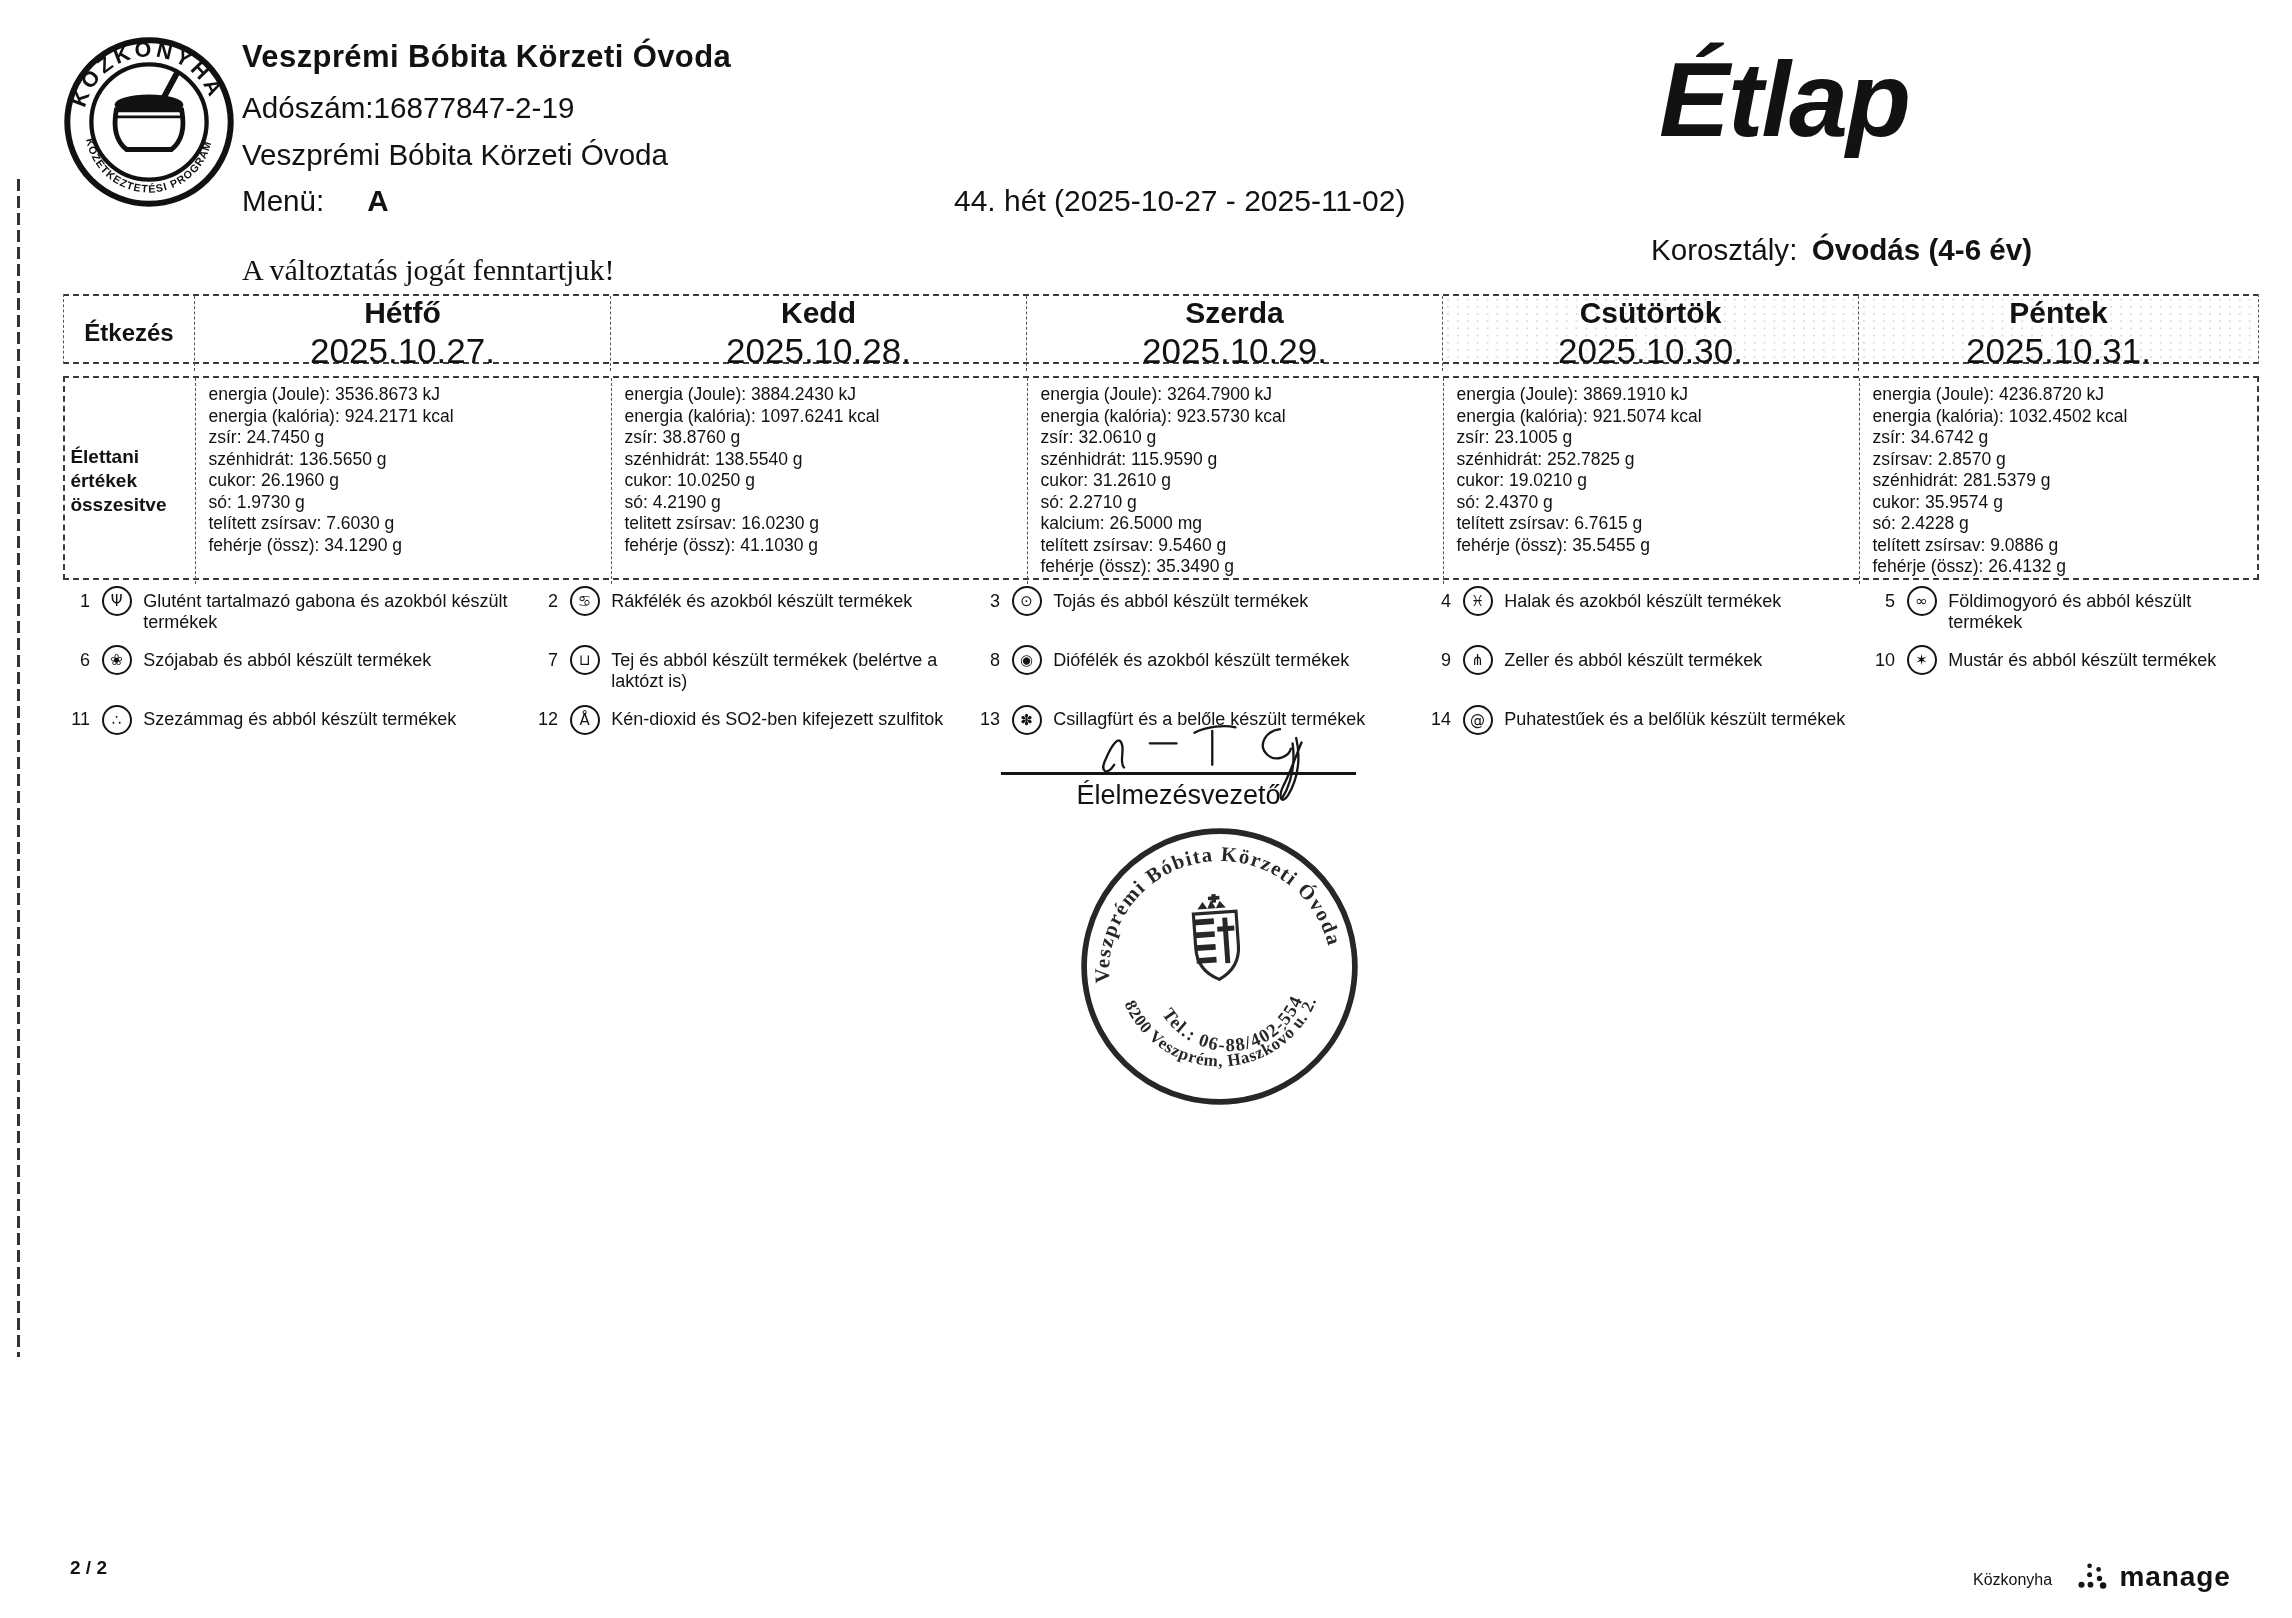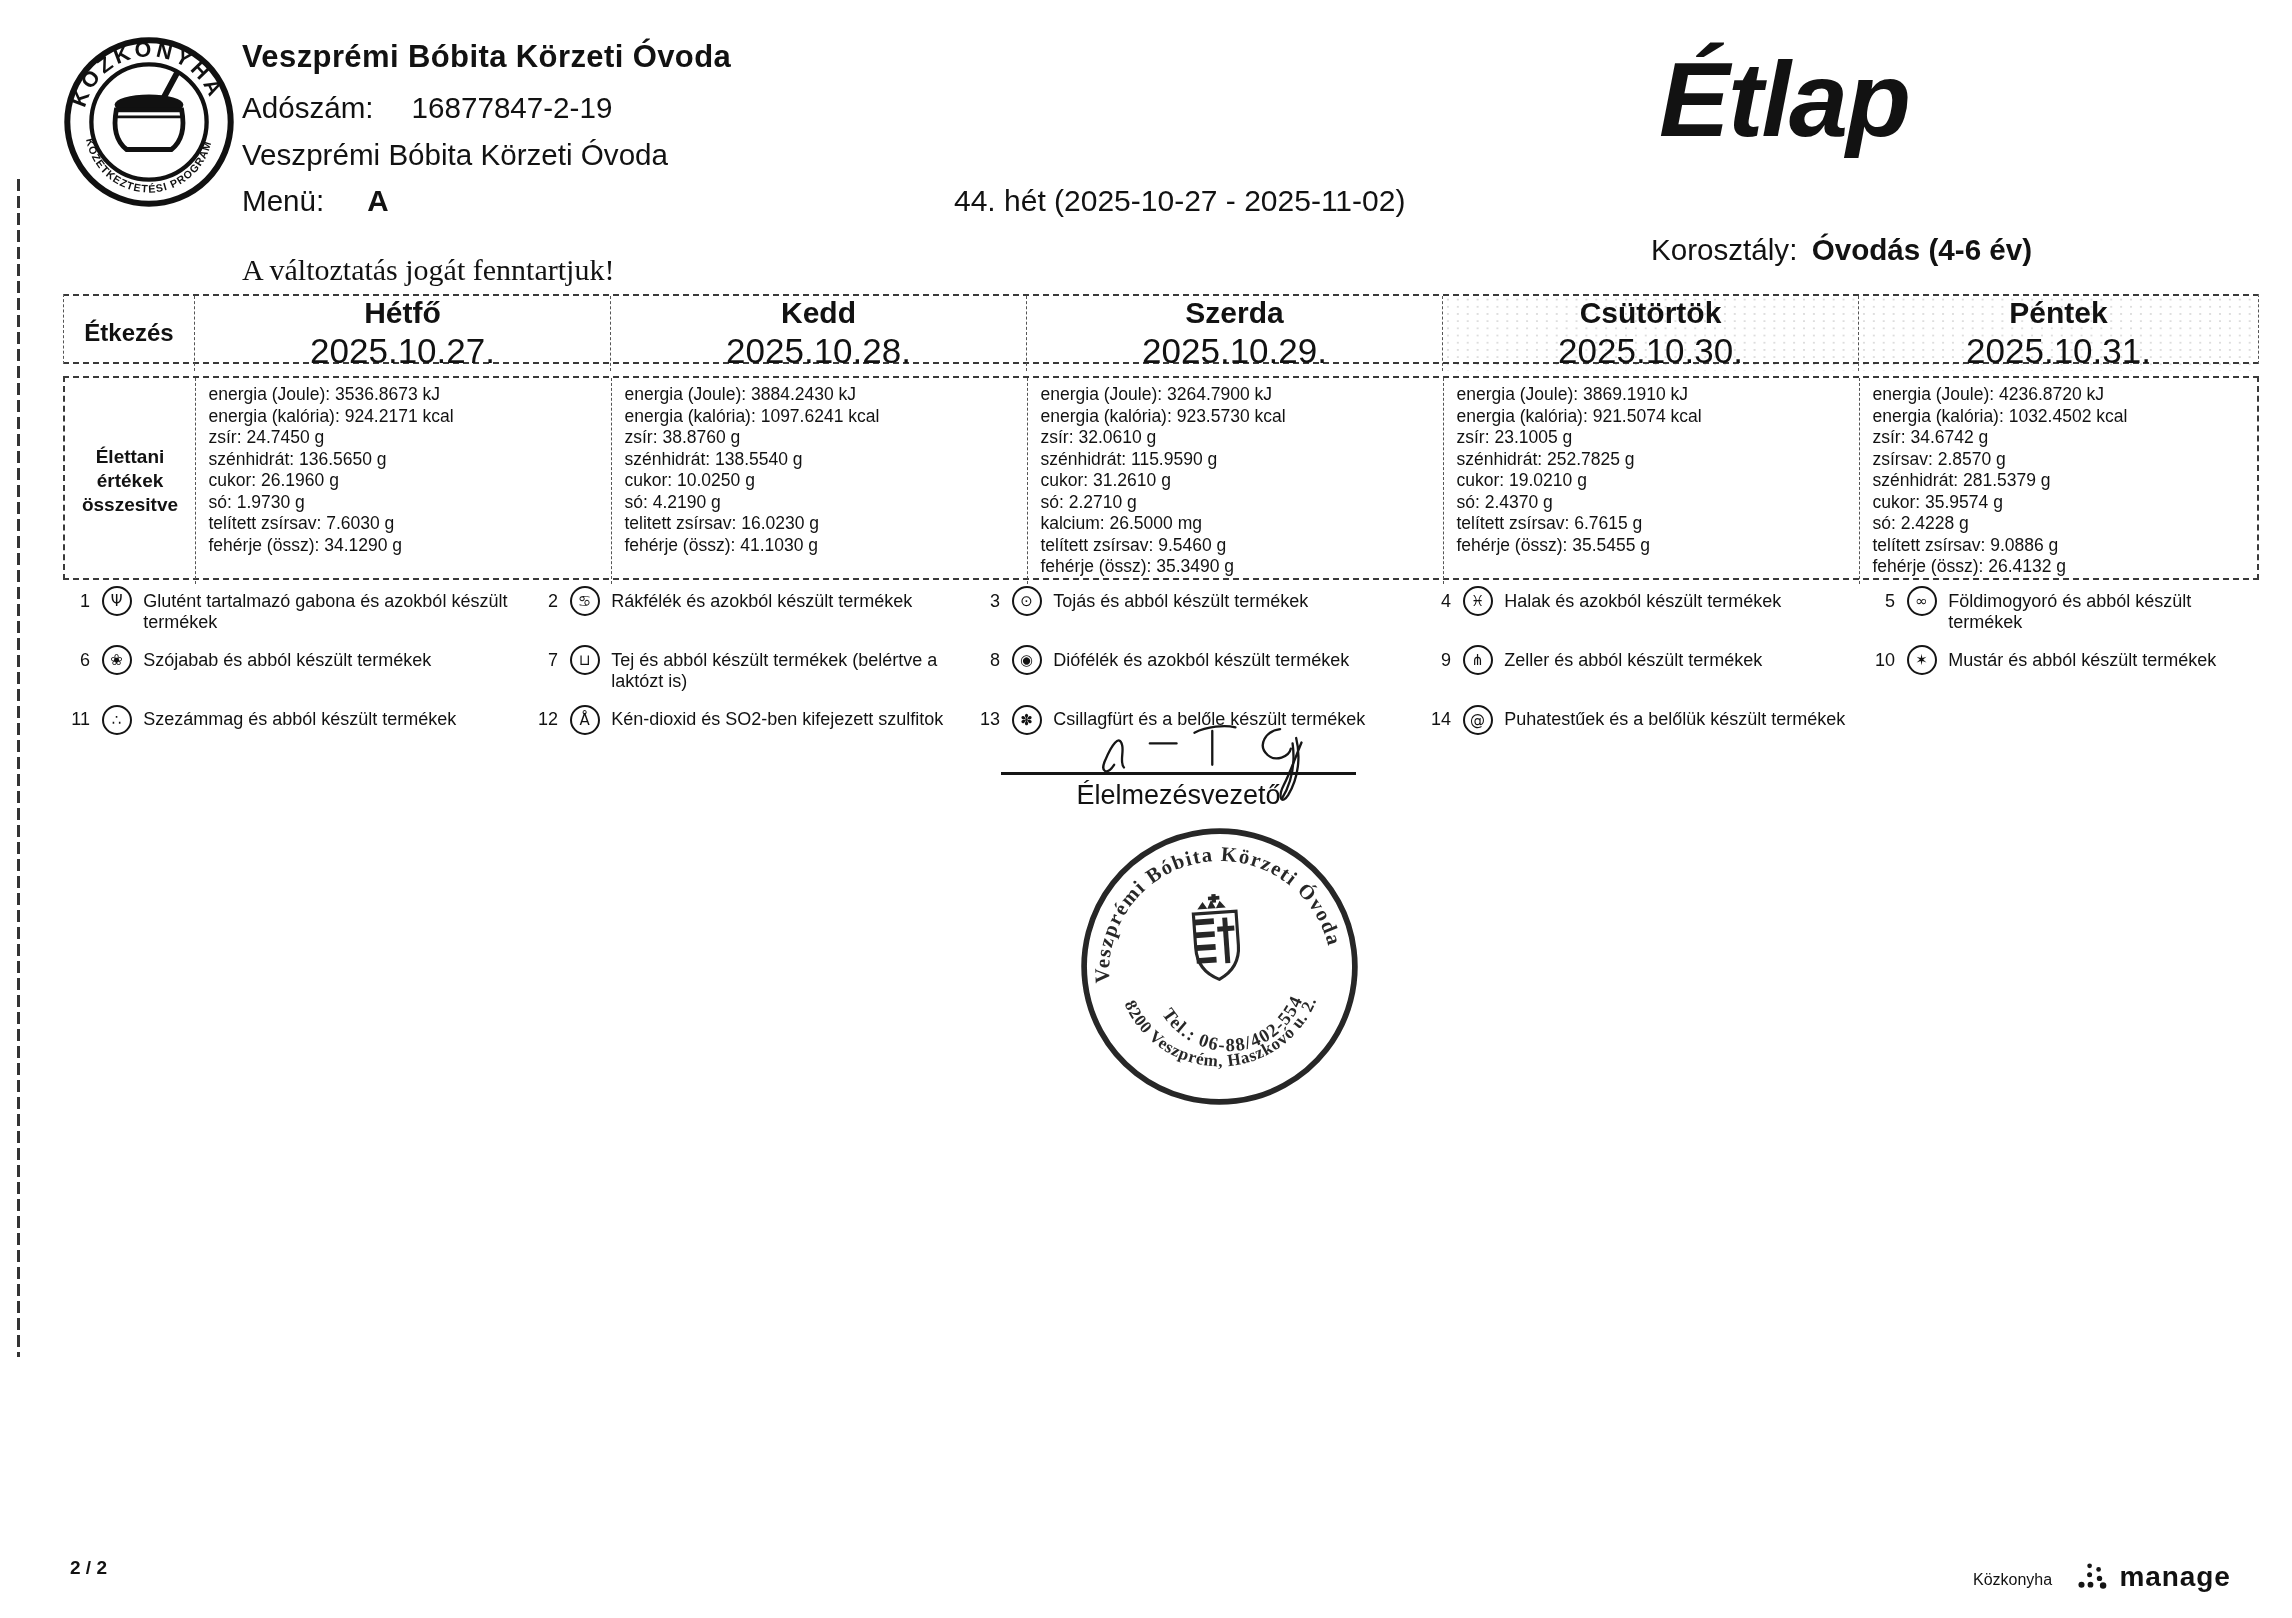--- a/index.html
+++ b/index.html
@@ -6,21 +6,21 @@
   .page{position:relative;width:2293px;height:1618px;background:#ffffff;
         font-family:"Liberation Sans",sans-serif;color:#121212;overflow:hidden;}
 
   
   .scan-line{position:absolute;left:17px;top:179px;width:2.7px;height:1178px;
     background:repeating-linear-gradient(#000 0 11.6px, transparent 11.6px 17px);opacity:.8;}
 
   
   .logo{position:absolute;left:63px;top:36px;width:172px;height:172px;}
   .h-org{position:absolute;left:242px;top:39px;font-size:31px;font-weight:bold;letter-spacing:0.4px;}
-  .h-tax{position:absolute;left:242px;top:91px;font-size:29.6px;display:flex;gap:38px;}
+  .h-tax{position:absolute;left:242px;top:91px;font-size:29.6px;display:flex;}
   .h-org2{position:absolute;left:242px;top:138px;font-size:29.6px;}
   .h-menu{position:absolute;left:242px;top:184px;font-size:29.6px;display:flex;gap:43px;}
   .h-menu b{font-weight:bold;}
   .h-week{position:absolute;left:954px;top:184px;font-size:30px;}
   .h-notice{position:absolute;left:242px;top:253px;font-size:30px;font-family:Liberation Serif, serif;}
   .h-title{position:absolute;left:1659px;top:41px;font-size:106px;font-weight:bold;
            letter-spacing:-1.8px;line-height:1.1;font-style:italic;}
   .h-age{position:absolute;left:1651px;top:233px;font-size:29.6px;display:flex;gap:14.3px;}
   .h-age b{font-weight:bold;}
 
@@ -34,21 +34,21 @@
   .t-head .th:nth-child(5),.t-head .th:nth-child(6){
       background-image:radial-gradient(#00000022 1.1px, transparent 1.2px);background-size:9.9px 7.2px;}
   .th-etkezes{font-weight:bold;font-size:24px;}
   .day-name{font-weight:bold;font-size:30px;}
   .day-date{font-size:35px;margin-top:0.9px;}
 
   .t-body{position:absolute;left:63px;top:376px;width:2196px;height:204px;display:grid;
           grid-template-columns:130px 416px 416px 416px 416px 1fr;
           border:2.2px dashed #3a3a3a;box-sizing:border-box;}
   .tb-cell{border-left:1.8px dashed #555;padding:6.3px 12.5px;font-size:17.5px;line-height:21.5px;box-sizing:border-box;}
-  .tb-label{display:flex;align-items:center;justify-content:center;text-align:center;
+  .tb-label{display:flex;align-items:center;justify-content:center;
             font-weight:bold;font-size:19px;line-height:1.25;padding:5.4px;border-left:none;}
   .nline{white-space:nowrap;}
 
   
   .legend{position:absolute;left:63px;top:586px;width:2196px;display:grid;
           grid-template-columns:468px 442px 451px 444px 1fr;row-gap:11.6px;}
   .al-item{display:flex;align-items:flex-start;gap:11.6px;font-size:18px;line-height:1.2;}
   .al-num{min-width:27px;text-align:right;padding-top:4.5px;}
   .al-circle{flex:0 0 auto;width:30px;height:30px;border:2.2px solid #151515;border-radius:50%;
              display:flex;align-items:center;justify-content:center;font-size:15px;

